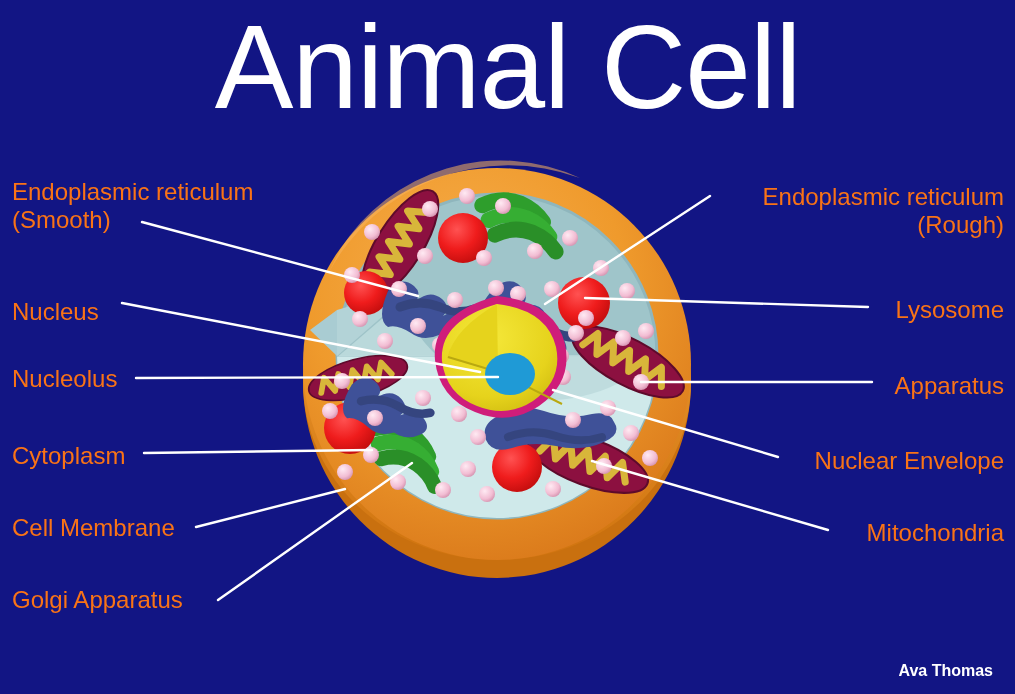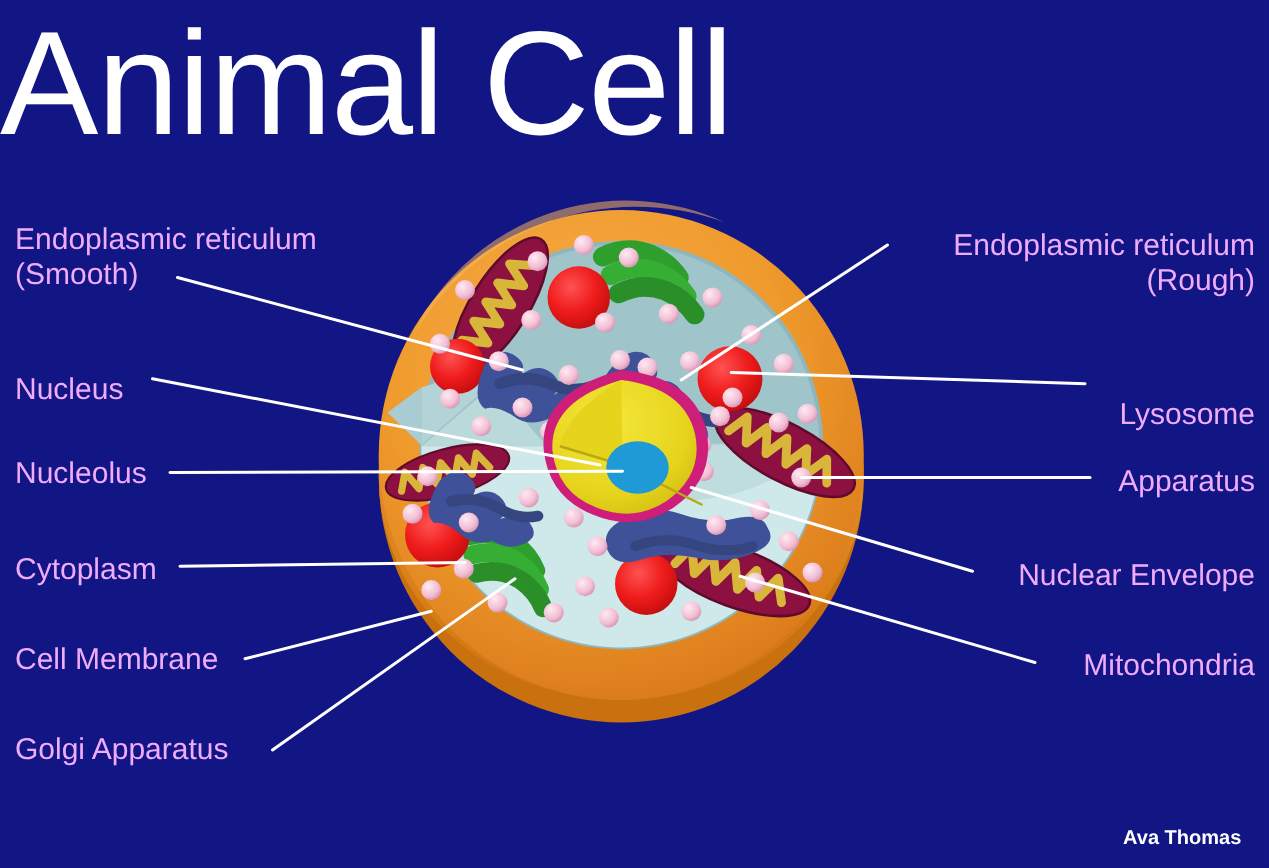--- a/index.html
+++ b/index.html
@@ -9,38 +9,39 @@
     font-family:"Liberation Sans","DejaVu Sans",sans-serif;
     overflow:hidden;
     position:relative;
   }
   #stage{position:absolute;inset:0;}
   #stage svg{position:absolute;left:0;top:0;}
 
   .title{
     position:absolute;
     left:0;right:0;top:6px;
+    text-align:center;
     color:#ffffff;
     font-size:118px;
     line-height:1.05;
     font-weight:400;
     letter-spacing:-1px;
     white-space:nowrap;
   }
   .credit{
     position:absolute;
     right:22px;bottom:14px;
     color:#ffffff;
     font-size:16px;
     font-weight:600;
     text-align:center;
   }
   .lbl{
     position:absolute;
-    color:#f0abfc;
+    color:#f97316;
     font-size:24px;
     line-height:1.18;
     white-space:pre;
   }
   .lbl.right{text-align:right;}
 </style>
 </head>
 <body>
 
 <div id="stage">
@@ -247,19 +248,19 @@
 (Smooth)</div>
       <div class="lbl" style="top: 298px; left: 12px;">Nucleus</div>
       <div class="lbl" style="top: 365px; left: 12px;">Nucleolus</div>
       <div class="lbl" style="top: 442px; left: 12px;">Cytoplasm</div>
       <div class="lbl" style="top: 514px; left: 12px;">Cell Membrane</div>
       <div class="lbl" style="top: 586px; left: 12px; text-align: right;">Golgi Apparatus</div>
     </div>
 <div id="labels-right">
       <div class="lbl right" style="top: 183px; right: 11px;">Endoplasmic reticulum
 (Rough)</div>
-      <div class="lbl right" style="top: 296px; right: 11px; margin-top: 22px;">Lysosome</div>
+      <div class="lbl right" style="top: 296px; right: 11px;">Lysosome</div>
       <div class="lbl right" style="top: 372px; right: 11px;">Apparatus</div>
       <div class="lbl right" style="top: 447px; right: 11px;">Nuclear Envelope</div>
       <div class="lbl right" style="top: 519px; right: 11px;">Mitochondria</div>
     </div>
 
 </div>
 
 </body></html>

